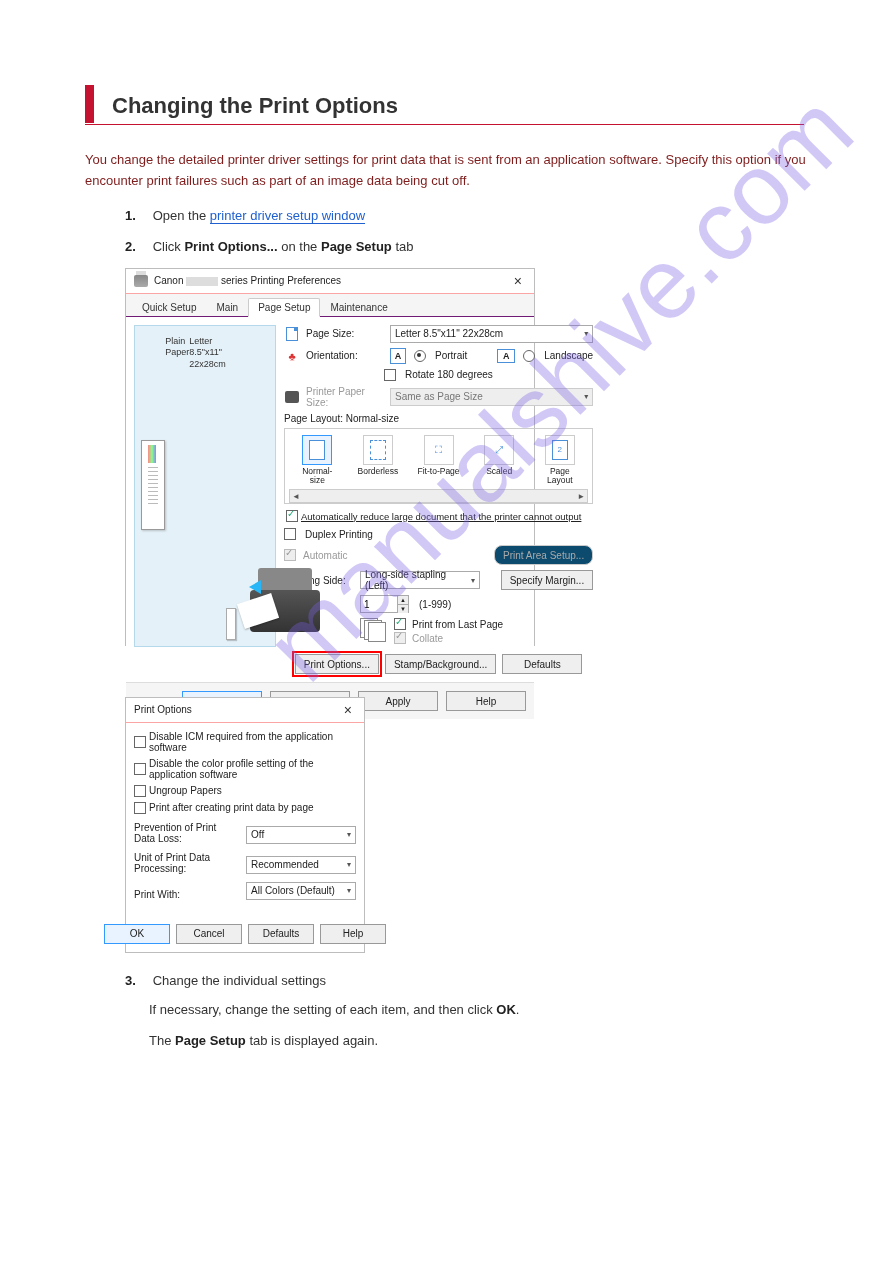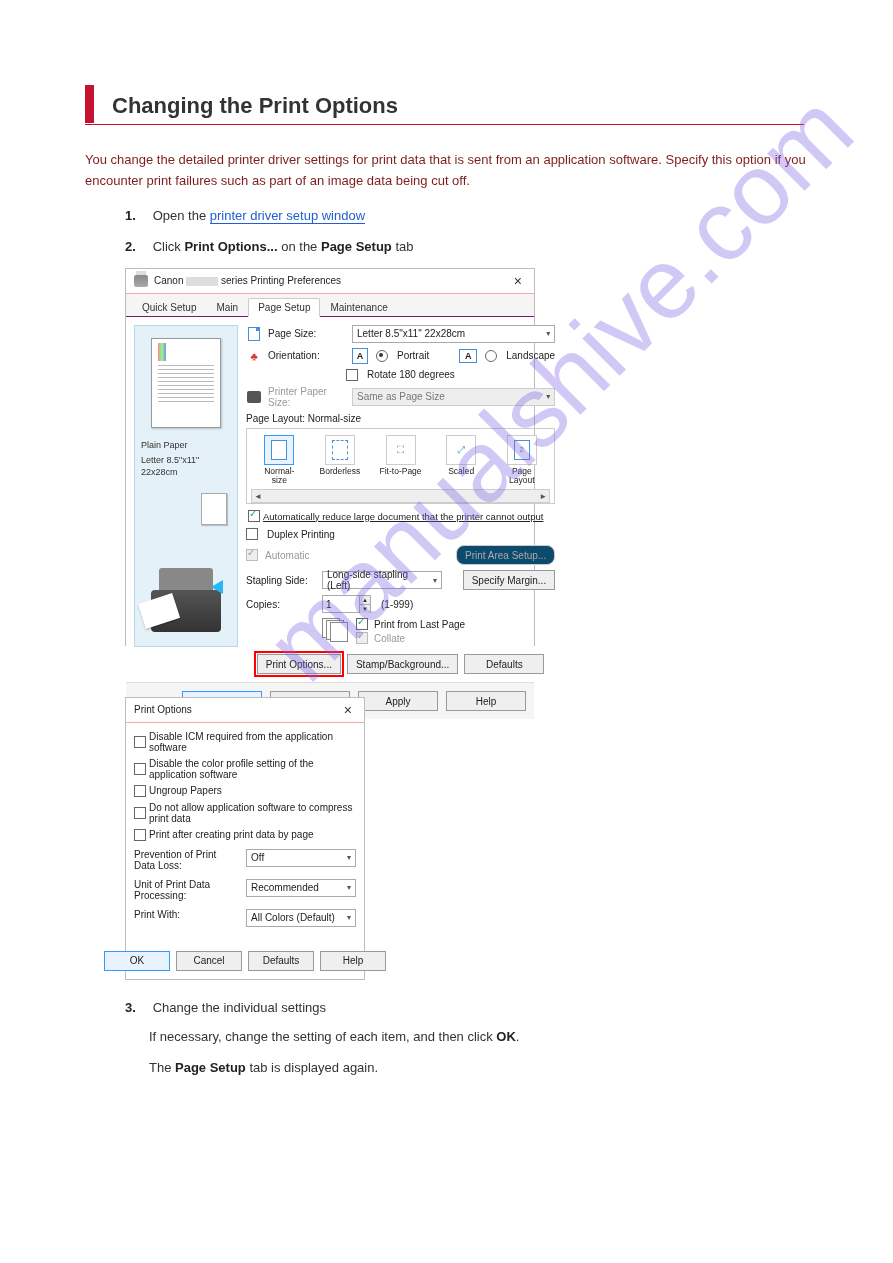--- a/index.html
+++ b/index.html
@@ -147,21 +147,21 @@
     padding: 8px;
     gap: 8px;
     background: #fff;
   }
   .preview-pane {
     width: 128px;
     background: #e5f1f8;
     border: 1px solid #b5d8ea;
     padding: 6px;
     display: flex;
-    flex-direction: column;
+    flex-direction: row;
     align-items: center;
     height: 308px;
   }
   .page-preview {
     width: 68px; height: 88px; background: #fff; border: 1px solid #999;
     box-shadow: 1px 1px 2px rgba(0,0,0,0.2);
     margin: 6px 0 8px 0;
     position: relative;
   }
   .page-preview::before {
@@ -277,21 +277,21 @@
   .dialog-btns {
     display:flex; gap:8px; justify-content:flex-end; padding: 8px;
     border-top: 1px solid #ddd; background:#f5f5f5;
   }
 
   
   .dlg2 { width: 238px; }
   .opt-body { padding: 8px; }
   .opt-row { display:flex; align-items:center; font-size:10px; margin-bottom:5px; }
   .opt-row .checkbox { flex-shrink:0; }
-  .field-row { display:flex; align-items:flex-start; margin: 8px 0; gap:14px; }
+  .field-row { display:flex; align-items:flex-end; margin: 8px 0; gap:14px; }
   .field-row .label2 { width:120px; font-size:10px; }
   .field-row .select { width:100px; flex:none; }
   .dlg2-btns { display:flex; gap:6px; justify-content:center; padding:8px; }
 
   .text-disabled { color:#999; }
 </style>
 </head>
 <body>
 <div class="page">
 
@@ -532,24 +532,20 @@
       <div class="opt-row">
             <span class="checkbox"></span>
             <span>Disable the color profile setting of the application software</span>
           </div>
       <div class="opt-row">
             <span class="checkbox"></span>
             <span>Ungroup Papers</span>
           </div>
       <div class="opt-row">
             <span class="checkbox"></span>
-            <span>Do not allow application software to compress print data</span>
-          </div>
-      <div class="opt-row">
-            <span class="checkbox"></span>
             <span>Print after creating print data by page</span>
           </div>
 
       <div class="field-row">
         <div class="label2">Prevention of Print Data Loss:</div>
         <div class="select">
               <span>Off</span>
             </div>
       </div>
       <div class="field-row">

